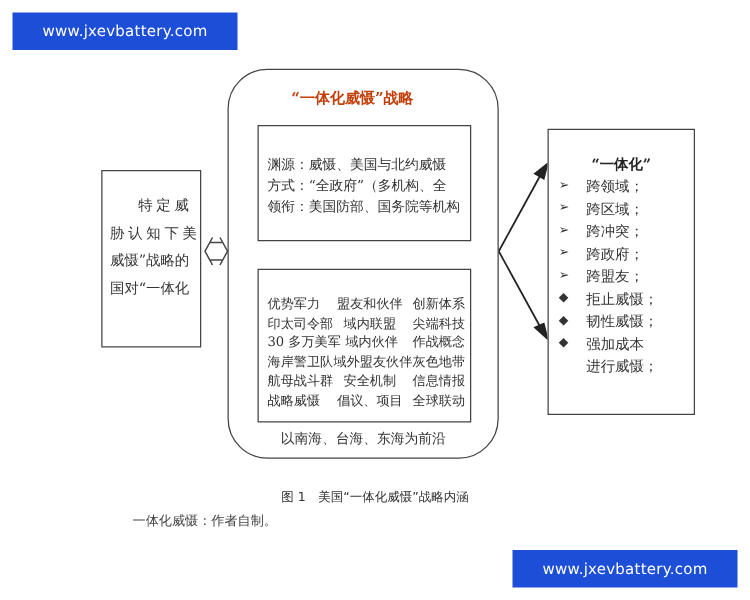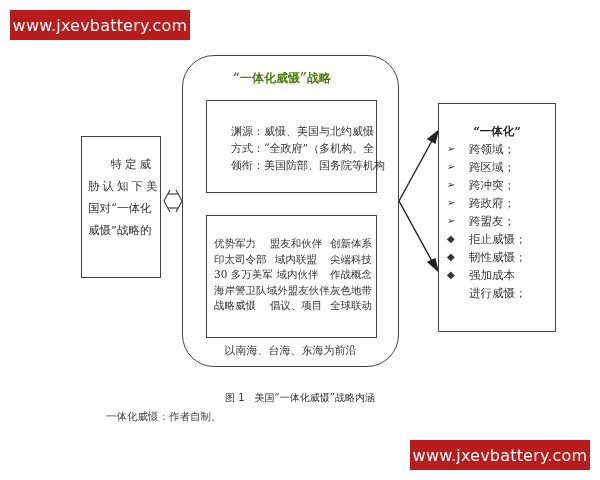--- a/index.html
+++ b/index.html
@@ -1,25 +1,25 @@
 <!DOCTYPE html>
 <html><head>
 <meta charset="utf-8">
 <style>
   html,body{margin:0;padding:0;}
   body{width:600px;height:480px;background:#ffffff;position:relative;overflow:hidden;font-family:"DejaVu Serif","Liberation Serif",serif;color:#333;}
-  .wm{position:absolute;background:#b91c1c;color:#ffffff;font-family:"DejaVu Sans","Liberation Sans",sans-serif;font-size:16px;display:flex;align-items:center;justify-content:center;letter-spacing:0.2px;}
+  .wm{position:absolute;background:#1d4ed8;color:#ffffff;font-family:"DejaVu Sans","Liberation Sans",sans-serif;font-size:12px;display:flex;align-items:center;justify-content:center;letter-spacing:0.2px;}
   .box{position:absolute;border:1.5px solid #444;box-sizing:border-box;background:#fff;}
   .left-box{left:81px;top:136px;width:80px;height:142px;}
   .left-text{position:absolute;left:6px;top:16px;width:66px;font-size:11.5px;line-height:22px;letter-spacing:3px;text-align:justify;}
   .left-text div{white-space:nowrap;}
   .big-box{left:182px;top:55px;width:217px;height:312px;border-radius:32px;}
-  .big-title{position:absolute;left:0;right:17px;top:14px;text-align:center;font-size:12px;font-weight:bold;color:#4d7c0f;}
+  .big-title{position:absolute;left:0;right:17px;top:14px;text-align:center;font-size:12px;font-weight:bold;color:#c2410c;}
   .inner-top{left:206px;top:100px;width:171px;height:93px;}
-  .inner-top .rows{position:absolute;left:24px;top:22px;font-size:11px;line-height:17px;white-space:nowrap;}
+  .inner-top .rows{position:absolute;left:7px;top:22px;font-size:11px;line-height:17px;white-space:nowrap;}
   .inner-top .indent{padding-left:31px;}
   .inner-bottom{left:206px;top:215px;width:171px;height:123px;}
   .grid{position:absolute;left:7px;top:20px;right:4px;font-size:10.5px;line-height:15.5px;}
   .grid .row{display:flex;justify-content:space-between;white-space:nowrap;}
   .grid .row span{display:inline-block;}
   .grid .row span:nth-child(1){width:56px;}
   .grid .row span:nth-child(2){width:58px;text-align:center;}
   .grid .row span:nth-child(3){width:50px;text-align:right;}
   .big-footer{position:absolute;left:0;right:0;top:287px;text-align:center;font-size:11px;}
   .right-box{left:438px;top:103px;width:118px;height:229px;}
@@ -34,22 +34,22 @@
 </style>
 </head>
 <body>
 
 <div class="wm" style="left:10px;top:10px;width:180px;height:30px;">www.jxevbattery.com</div>
 
 <div class="box left-box">
   <div class="left-text">
     <div style="text-align:right;">特定威</div>
     <div>胁认知下美</div>
+    <div style="letter-spacing:0;">威慑”战略的</div>
     <div style="letter-spacing:0;">国对“一体化</div>
-    <div style="letter-spacing:0;">威慑”战略的</div>
   </div>
 </div>
 
 <svg width="600" height="480">
 
   <g stroke="#444" stroke-width="1.2" fill="none">
     <polyline points="170,190 164,201 170,212"></polyline>
     <polyline points="176,190 182,201 176,212"></polyline>
     <line x1="168" y1="194" x2="178" y2="194"></line>
     <line x1="168" y1="208" x2="178" y2="208"></line>
@@ -92,20 +92,25 @@
         <span>30 多万美军</span>
         <span>域内伙伴</span>
         <span>作战概念</span>
       </div>
     <div class="row">
         <span>海岸警卫队</span>
         <span>域外盟友伙伴</span>
         <span>灰色地带</span>
       </div>
     <div class="row">
+        <span>航母战斗群</span>
+        <span>安全机制</span>
+        <span>信息情报</span>
+      </div>
+    <div class="row">
         <span>战略威慑</span>
         <span>倡议、项目</span>
         <span>全球联动</span>
       </div>
   </div>
 </div>
 
 <div class="box right-box">
   <div class="right-inner">
     <div class="hdr">“一体化”</div>

